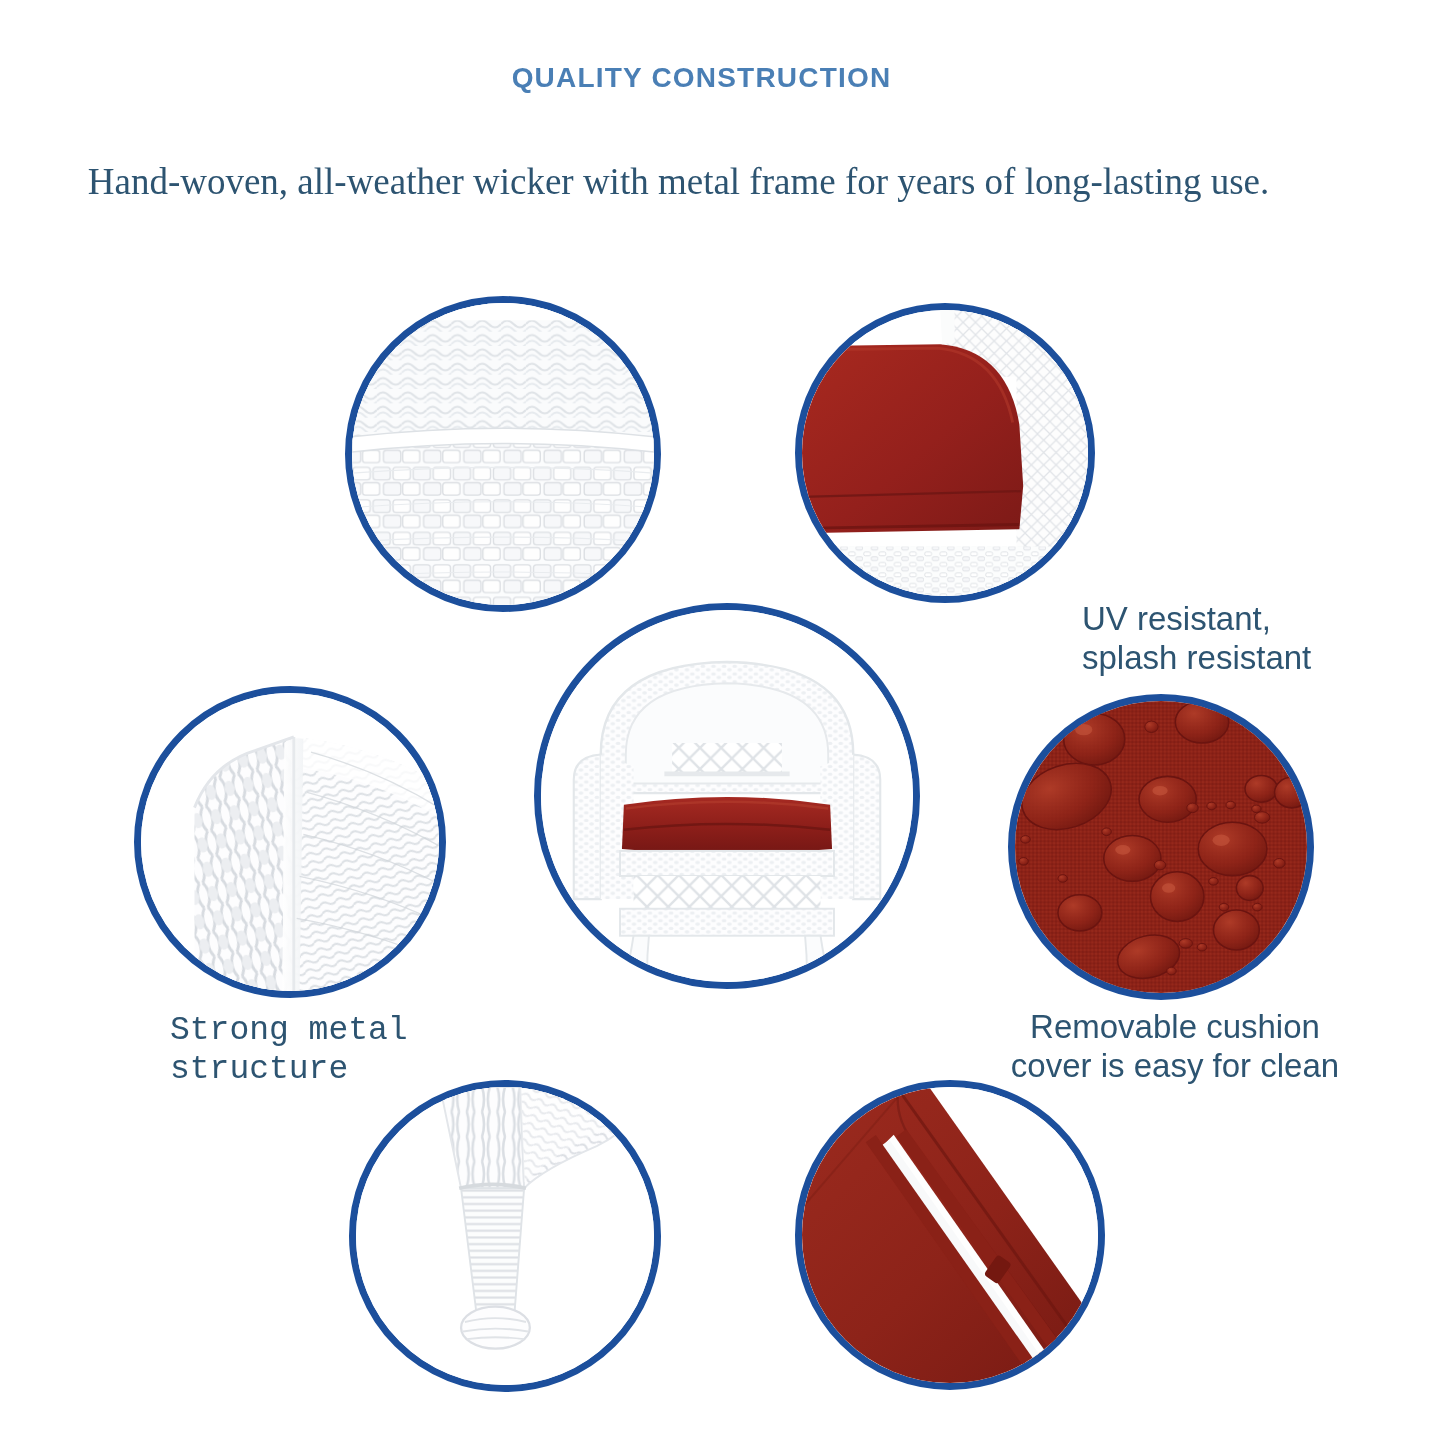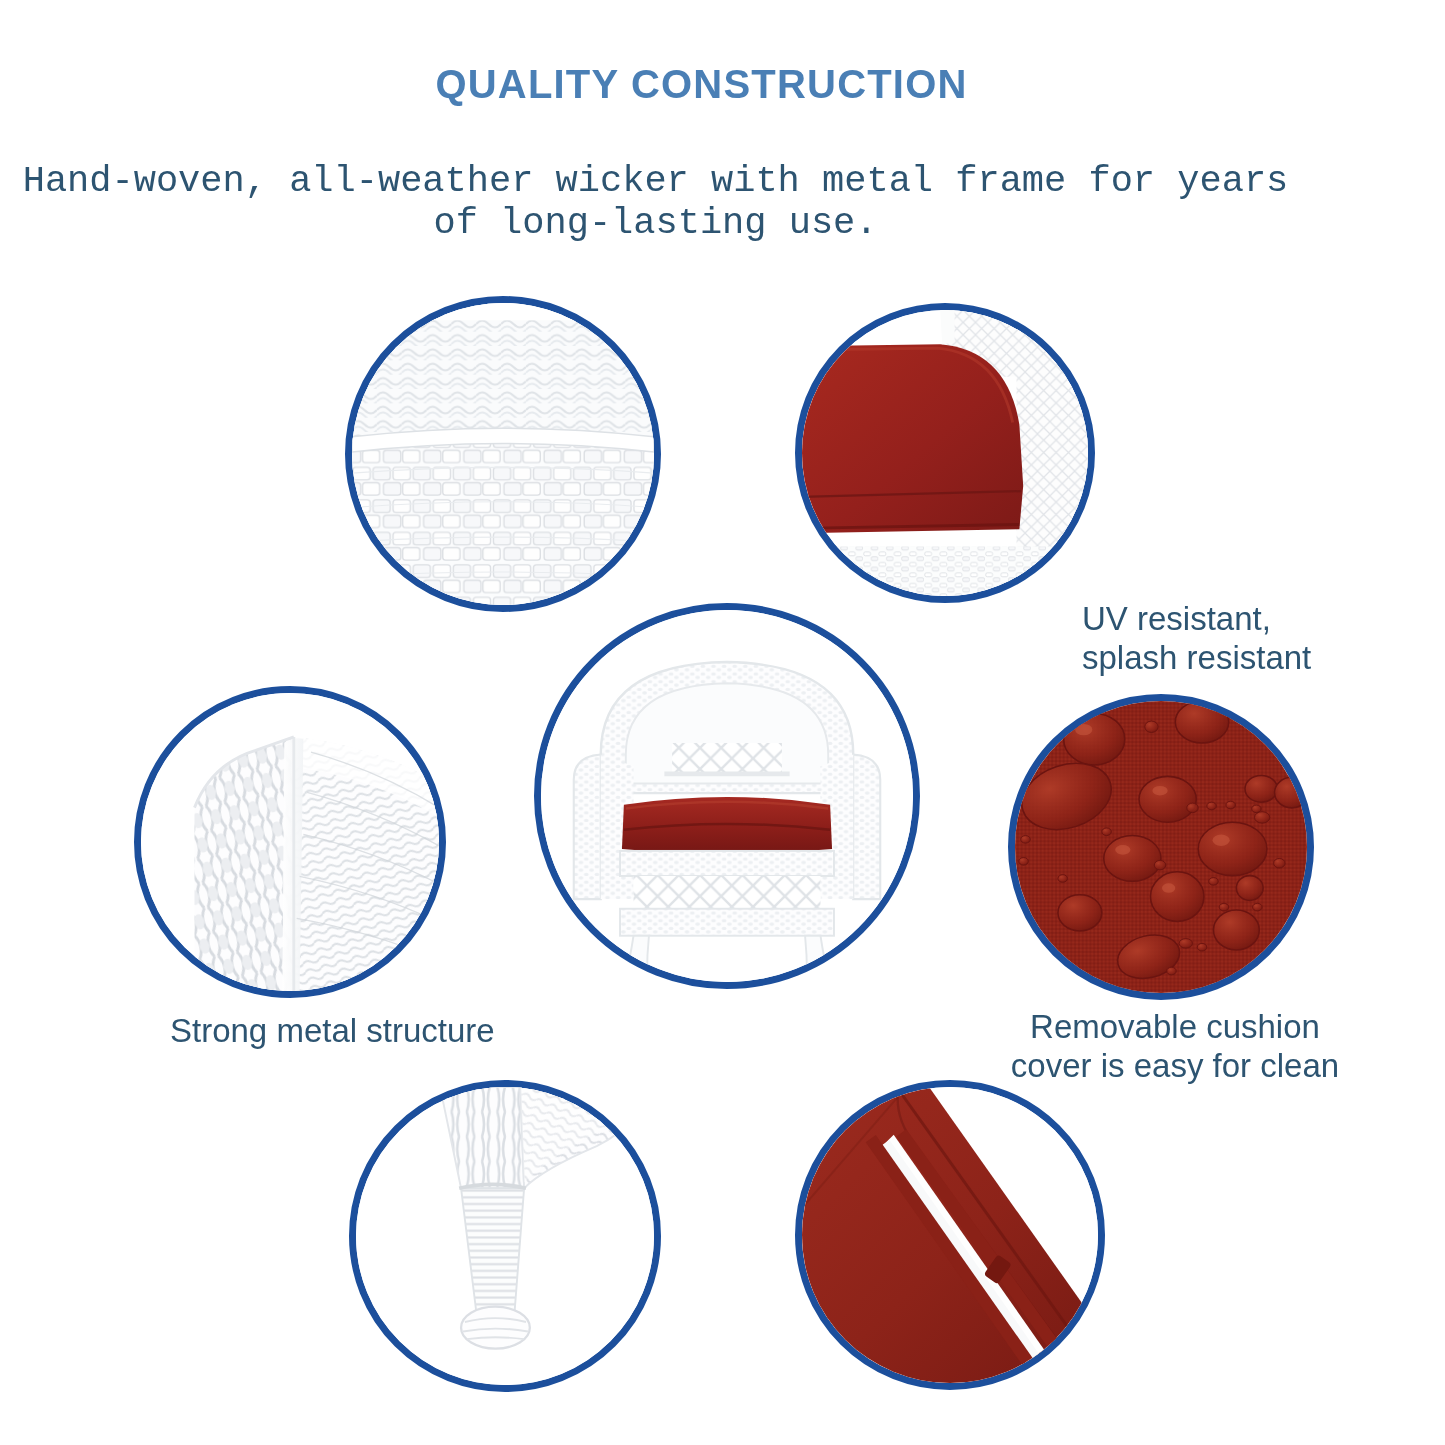--- a/index.html
+++ b/index.html
@@ -4,27 +4,28 @@
 <style>
   html,body{margin:0;padding:0;background:#ffffff;}
   body{width:1445px;height:1445px;position:relative;overflow:hidden;
        font-family:"Liberation Sans", sans-serif;}
 
   .page{position:absolute;inset:0;background:#ffffff;}
 
   
   .title{
     position:absolute;top:62px;left:0;width:1403px;text-align:center;
-    font-size:40px;font-weight:700;letter-spacing:1.2px;
+    font-size:28px;font-weight:700;letter-spacing:1.2px;
     color:#4a7fb5;font-family:"Liberation Sans", sans-serif;
   }
   .subtitle{
     position:absolute;top:160px;left:0;width:1311px;text-align:center;
     font-size:37px;font-weight:400;color:#2d5471;
-    font-family:Liberation Mono, monospace;
+    font-family:Liberation Serif, serif;
+    padding-left:23px;
   }
 
   
   .circ{
     position:absolute;border-radius:50%;overflow:hidden;
     border:7px solid #1c4f9c;box-sizing:border-box;background:#fff;
   }
   .circ svg{display:block;width:100%;height:100%;}
 
   
@@ -138,21 +139,21 @@
       <path d="M56 120 Q74 74 120 60 L160 46" stroke="#e3e6ea" stroke-width="3" fill="none"></path>
       <g stroke="#cfd4d9" stroke-width="1.4" fill="none" opacity="0.7">
         <path d="M178 62 Q250 82 312 120"></path>
         <path d="M174 104 Q248 124 312 160"></path>
         <path d="M170 148 Q246 166 312 200"></path>
         <path d="M166 192 Q244 208 312 240"></path>
         <path d="M163 236 Q242 250 312 280"></path>
       </g>
     </svg>
   </div>
-  <div class="cap left" style="left:170px;top:1012px;width:420px;">Strong metal structure</div>
+  <div class="cap left" style="left:170px;top:1012px;width:420px;font-family:Liberation Mono, monospace;">Strong metal structure</div>
 
   <div class="circ" style="left:534px;top:603px;width:386px;height:386px;">
     <svg viewBox="0 0 386 386">
       <defs>
         <pattern id="chairW" width="11" height="8" patternUnits="userSpaceOnUse">
           <rect width="11" height="8" fill="#fdfdfe"></rect>
           <ellipse cx="3" cy="2.4" rx="2.4" ry="1.7" fill="#eceff2"></ellipse>
           <ellipse cx="8.5" cy="6" rx="2.4" ry="1.7" fill="#eceff2"></ellipse>
         </pattern>
         <pattern id="latW" width="22" height="22" patternUnits="userSpaceOnUse">

